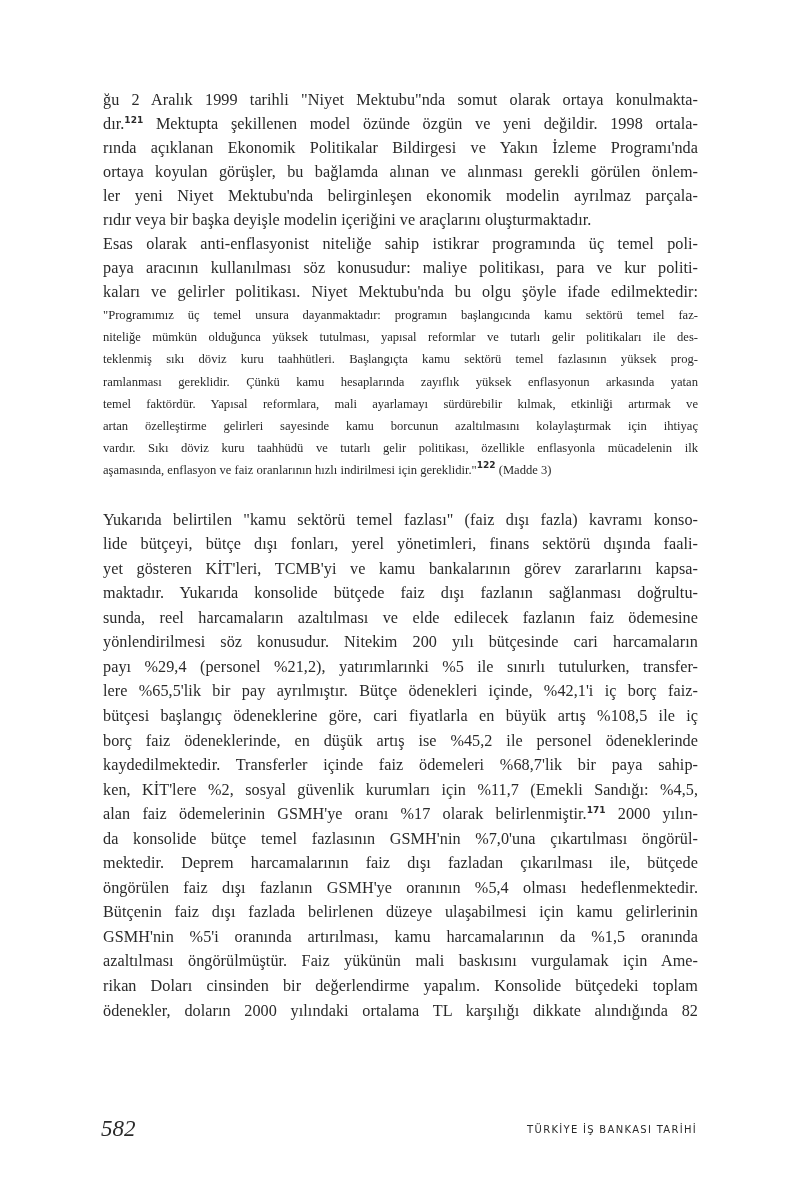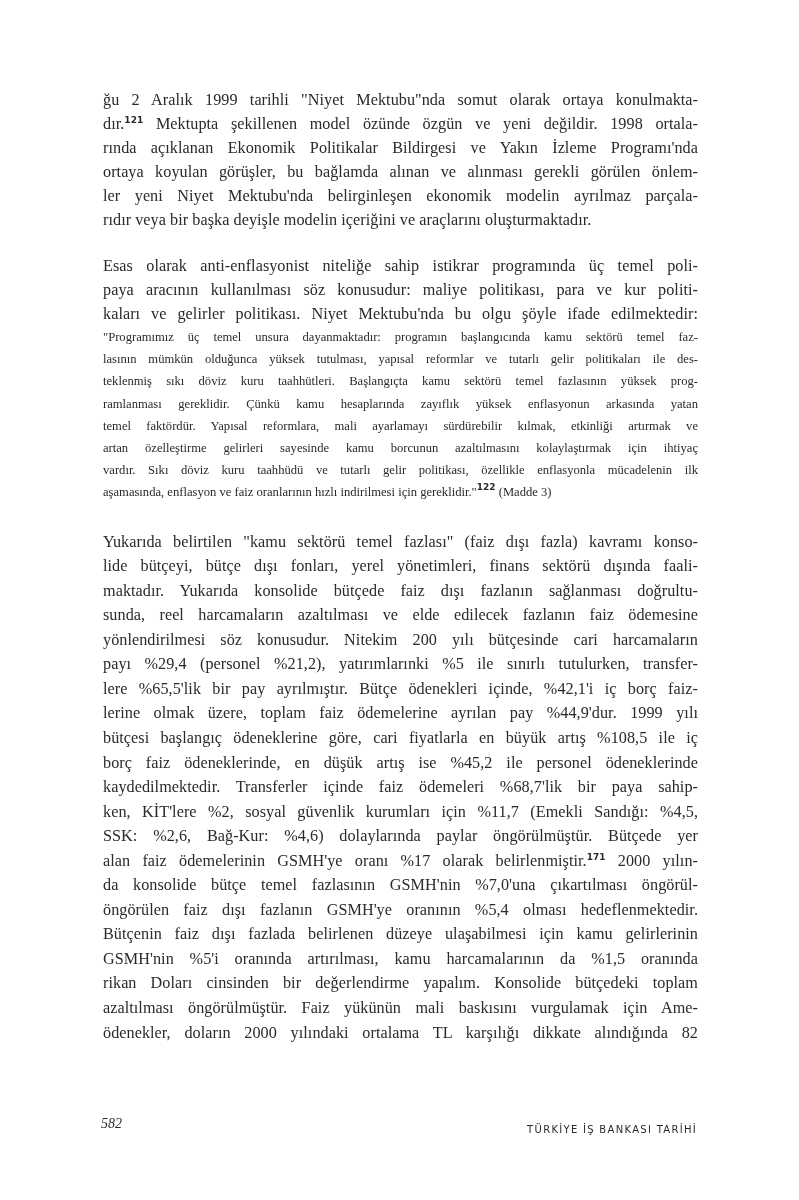--- a/index.html
+++ b/index.html
@@ -4,27 +4,27 @@
 <style>
   html, body { margin: 0; padding: 0; background: #ffffff; }
   body { width: 799px; height: 1200px; position: relative; overflow: hidden; }
   .page { position: absolute; left: 103px; top: 88px; width: 595px; color: #2a2a2a;
           font-family: "DejaVu Serif", "Liberation Serif", serif; }
   .para { font-size: 16.2px; line-height: 24px; text-align: justify; margin: 0;
           font-family: "Liberation Serif", "DejaVu Serif", serif; letter-spacing: 0.05px; }
   .para .ln { display: block; text-align: justify; text-align-last: justify; white-space: nowrap; }
   .para .ln.last { text-align-last: left; }
   .p1 { margin-top: 0; }
-  .p2 { margin-top: 22px; }
+  .p2 { }
   .quote { font-size: 12.6px; line-height: 22.2px; margin: 0; font-family: "Liberation Serif", "DejaVu Serif", serif; }
   .quote .ln { display: block; text-align: justify; text-align-last: justify; white-space: nowrap; }
   .quote .ln.last { text-align-last: left; }
   .p3 { margin-top: 26px; line-height: 24.55px; }
   sup { font-size: 9px; font-weight: bold; line-height: 0; vertical-align: 6px; font-family: "DejaVu Sans", sans-serif; }
-  .footer-num { position: absolute; left: 101px; top: 1116px; font-size: 14px; font-style: italic;
+  .footer-num { position: absolute; left: 101px; top: 1116px; font-size: 23px; font-style: italic;
                 font-family: "Liberation Serif", "DejaVu Serif", serif; color: #2a2a2a; }
   .footer-title { position: absolute; right: 102px; top: 1124px; font-size: 10px; letter-spacing: 1.3px;
                   font-family: "DejaVu Sans", sans-serif; color: #2a2a2a; text-align: center; }
 </style>
 </head>
 <body>
 
 <div class="page">
 
   <div class="para p1">
@@ -37,49 +37,49 @@
   </div>
 
   <div class="para p2">
     <span class="ln">Esas olarak anti-enflasyonist niteliğe sahip istikrar programında üç temel poli-</span>
     <span class="ln">paya aracının kullanılması söz konusudur: maliye politikası, para ve kur politi-</span>
     <span class="ln">kaları ve gelirler politikası. Niyet Mektubu'nda bu olgu şöyle ifade edilmektedir:</span>
   </div>
 
   <div class="quote">
     <span class="ln">"Programımız üç temel unsura dayanmaktadır: programın başlangıcında kamu sektörü temel faz-</span>
-    <span class="ln">lasının mümkün olduğunca yüksek tutulması, yapısal reformlar ve tutarlı gelir politikaları ile des-</span>
+    <span class="ln">niteliğe mümkün olduğunca yüksek tutulması, yapısal reformlar ve tutarlı gelir politikaları ile des-</span>
     <span class="ln">teklenmiş sıkı döviz kuru taahhütleri. Başlangıçta kamu sektörü temel fazlasının yüksek prog-</span>
     <span class="ln">ramlanması gereklidir. Çünkü kamu hesaplarında zayıflık yüksek enflasyonun arkasında yatan</span>
     <span class="ln">temel faktördür. Yapısal reformlara, mali ayarlamayı sürdürebilir kılmak, etkinliği artırmak ve</span>
     <span class="ln">artan özelleştirme gelirleri sayesinde kamu borcunun azaltılmasını kolaylaştırmak için ihtiyaç</span>
     <span class="ln">vardır. Sıkı döviz kuru taahhüdü ve tutarlı gelir politikası, özellikle enflasyonla mücadelenin ilk</span>
     <span class="ln last"><span>aşamasında, enflasyon ve faiz oranlarının hızlı indirilmesi için gereklidir."</span><sup>122</sup> <span>(Madde 3)</span></span>
   </div>
 
   <div class="para p3">
     <span class="ln">Yukarıda belirtilen "kamu sektörü temel fazlası" (faiz dışı fazla) kavramı konso-</span>
     <span class="ln">lide bütçeyi, bütçe dışı fonları, yerel yönetimleri, finans sektörü dışında faali-</span>
+    <span class="ln">yet gösteren KİT'leri, TCMB'yi ve kamu bankalarının görev zararlarını kapsa-</span>
     <span class="ln">maktadır. Yukarıda konsolide bütçede faiz dışı fazlanın sağlanması doğrultu-</span>
     <span class="ln">sunda, reel harcamaların azaltılması ve elde edilecek fazlanın faiz ödemesine</span>
     <span class="ln">yönlendirilmesi söz konusudur. Nitekim 200 yılı bütçesinde cari harcamaların</span>
     <span class="ln">payı %29,4 (personel %21,2), yatırımlarınki %5 ile sınırlı tutulurken, transfer-</span>
     <span class="ln">lere %65,5'lik bir pay ayrılmıştır. Bütçe ödenekleri içinde, %42,1'i iç borç faiz-</span>
-    <span class="ln">lerine olmak üzere, toplam faiz ödemelerine ayrılan pay %44,9'dur. 1999 yılı</span>
     <span class="ln">bütçesi başlangıç ödeneklerine göre, cari fiyatlarla en büyük artış %108,5 ile iç</span>
     <span class="ln">borç faiz ödeneklerinde, en düşük artış ise %45,2 ile personel ödeneklerinde</span>
     <span class="ln">kaydedilmektedir. Transferler içinde faiz ödemeleri %68,7'lik bir paya sahip-</span>
     <span class="ln">ken, KİT'lere %2, sosyal güvenlik kurumları için %11,7 (Emekli Sandığı: %4,5,</span>
-    <span class="ln">SSK: %2,6, Bağ-Kur: %4,6) dolaylarında paylar öngörülmüştür. Bütçede yer</span>
     <span class="ln"><span>alan faiz ödemelerinin GSMH'ye oranı %17 olarak belirlenmiştir.</span><sup>171</sup> <span>2000 yılın-</span></span>
     <span class="ln">da konsolide bütçe temel fazlasının GSMH'nin %7,0'una çıkartılması öngörül-</span>
+    <span class="ln">mektedir. Deprem harcamalarının faiz dışı fazladan çıkarılması ile, bütçede</span>
     <span class="ln">öngörülen faiz dışı fazlanın GSMH'ye oranının %5,4 olması hedeflenmektedir.</span>
     <span class="ln">Bütçenin faiz dışı fazlada belirlenen düzeye ulaşabilmesi için kamu gelirlerinin</span>
     <span class="ln">GSMH'nin %5'i oranında artırılması, kamu harcamalarının da %1,5 oranında</span>
+    <span class="ln">azaltılması öngörülmüştür. Faiz yükünün mali baskısını vurgulamak için Ame-</span>
     <span class="ln">rikan Doları cinsinden bir değerlendirme yapalım. Konsolide bütçedeki toplam</span>
-    <span class="ln">azaltılması öngörülmüştür. Faiz yükünün mali baskısını vurgulamak için Ame-</span>
     <span class="ln">ödenekler, doların 2000 yılındaki ortalama TL karşılığı dikkate alındığında 82</span>
   </div>
 
 </div>
 
 <div class="footer-num">582</div>
 <div class="footer-title">TÜRKİYE İŞ BANKASI TARİHİ</div>
 
 </body></html>

